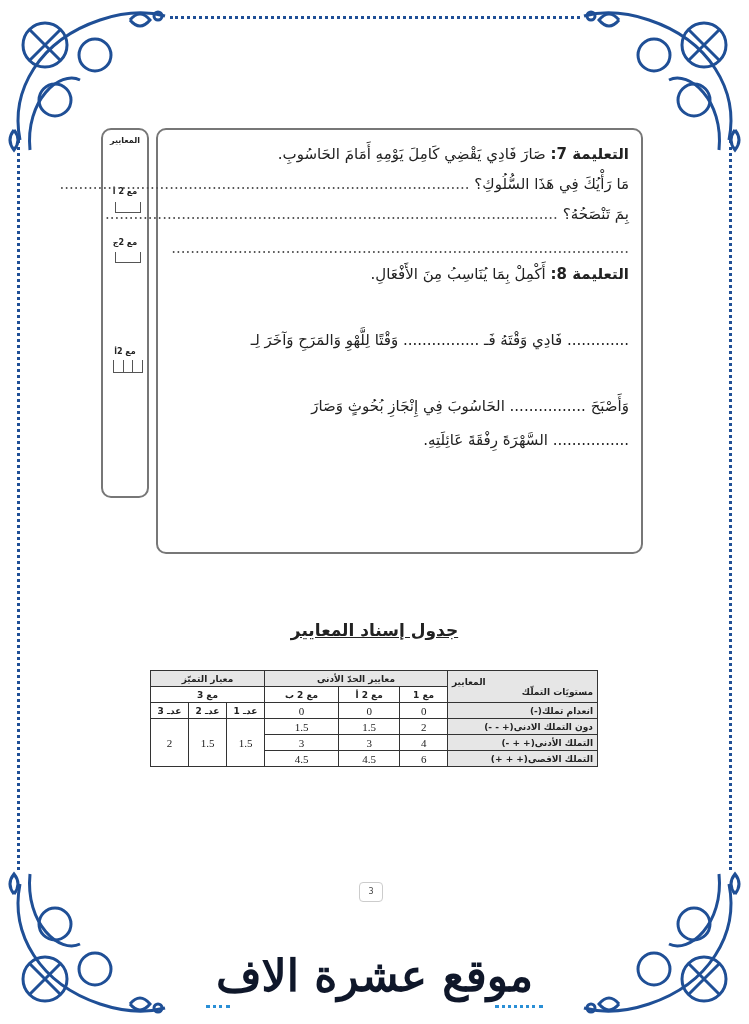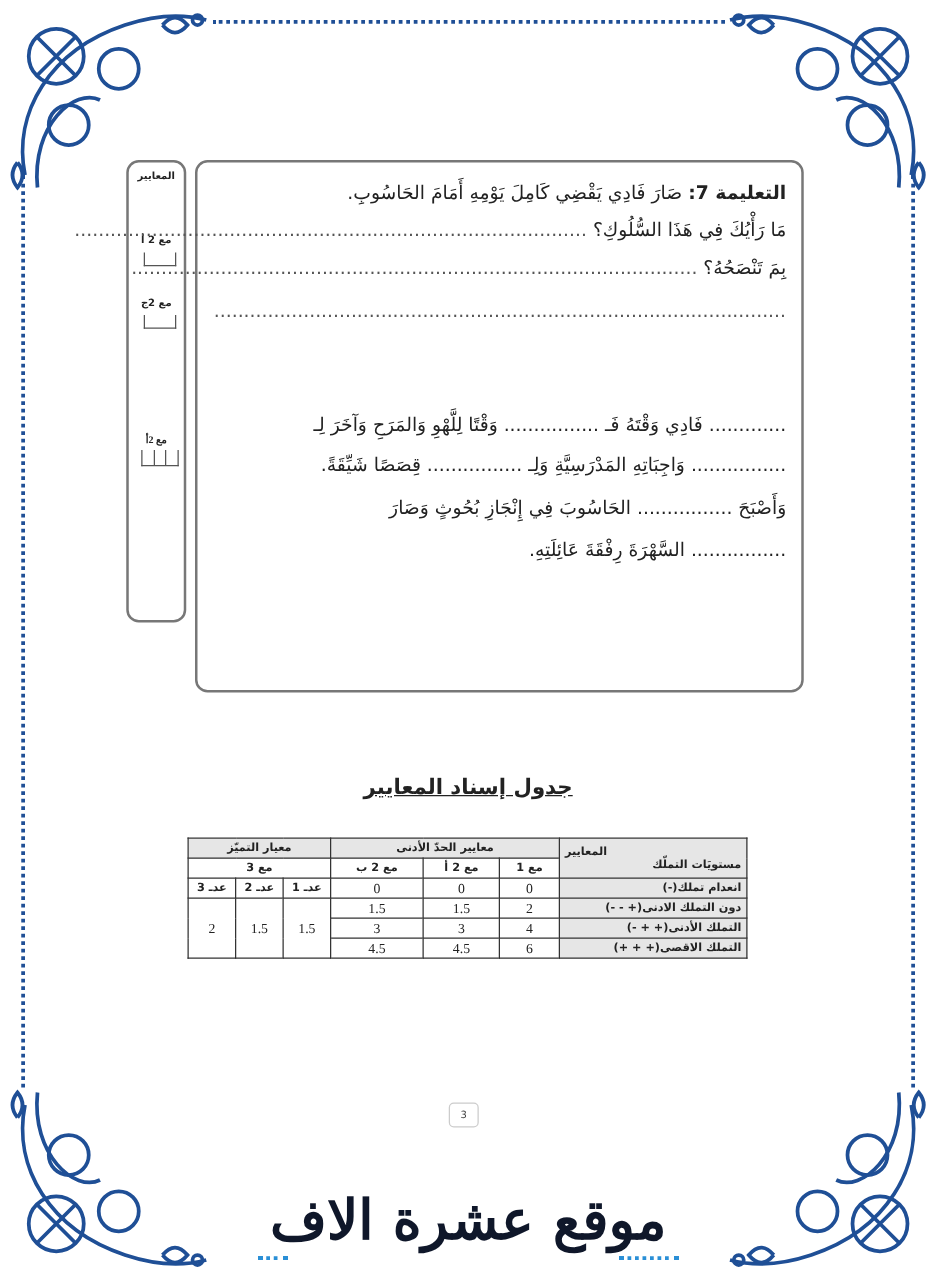--- a/index.html
+++ b/index.html
@@ -97,21 +97,21 @@
   </g>
     </svg>
 </div>
 
 <div class="crit-box">
   <div class="crit-title">المعايير</div>
   <div class="crit-item" style="top:57px;">مع 2 أ</div>
   <div class="crit-bracket" style="top:72px;"></div>
   <div class="crit-item" style="top:108px;">مع 2ج</div>
   <div class="crit-bracket" style="top:122px;"></div>
-  <div class="crit-item" style="top:217px;font-family:Liberation Serif, serif;">مع 2أ</div>
+  <div class="crit-item" style="top:217px;">مع 2أ</div>
   <div class="crit-bracket3" style="top:230px;">
       <i style="left:9px"></i>
       <i style="left:18px"></i>
     </div>
 </div>
 
 <div class="main-box">
   <div class="line" style="top:14px;">
     <span class="bold">التعليمة 7:</span>
     <span>صَارَ فَادِي يَقْضِي كَامِلَ يَوْمِهِ أَمَامَ الحَاسُوبِ.</span>
@@ -119,22 +119,25 @@
   <div class="line" style="top:44px;">
     <span>مَا رَأْيُكَ فِي هَذَا السُّلُوكِ؟</span>
     <span class="dots">......................................................................................</span>
   </div>
   <div class="line" style="top:74px;">
     <span>بِمَ تَنْصَحُهُ؟</span>
     <span class="dots">...............................................................................................</span>
   </div>
   <div class="line dots" style="top:108px;overflow:hidden;">..............................................................................................................</div>
 
+  <div class="line" style="top:134px;">
+    <span class="bold">التعليمة 8:</span>
+    <span>أَكْمِلْ بِمَا يُنَاسِبُ مِنَ الأَفْعَالِ.</span>
+  </div>
   <div class="line" style="top:200px;">............. فَادِي وَقْتَهُ فَـ ................ وَقْتًا لِلَّهْوِ وَالمَرَحِ وَآخَرَ لِـ</div>
-  <div class="line" style="top:232px;">................ وَاجِبَاتِهِ المَدْرَسِيَّةِ وَلِـ ................ قِصَصًا شَيِّقَةً.</div>
   <div class="line" style="top:266px;">وَأَصْبَحَ  ................  الحَاسُوبَ  فِي  إِنْجَازِ  بُحُوثٍ  وَصَارَ</div>
   <div class="line" style="top:300px;">................ السَّهْرَةَ رِفْقَةَ عَائِلَتِهِ.</div>
 </div>
 
 <div class="table-title">جدول إسناد المعايير</div>
 
 <table class="grades">
   <tbody>
       <tr>
     <th rowspan="2" style="width:145px;text-align:right;padding-right:4px;">

